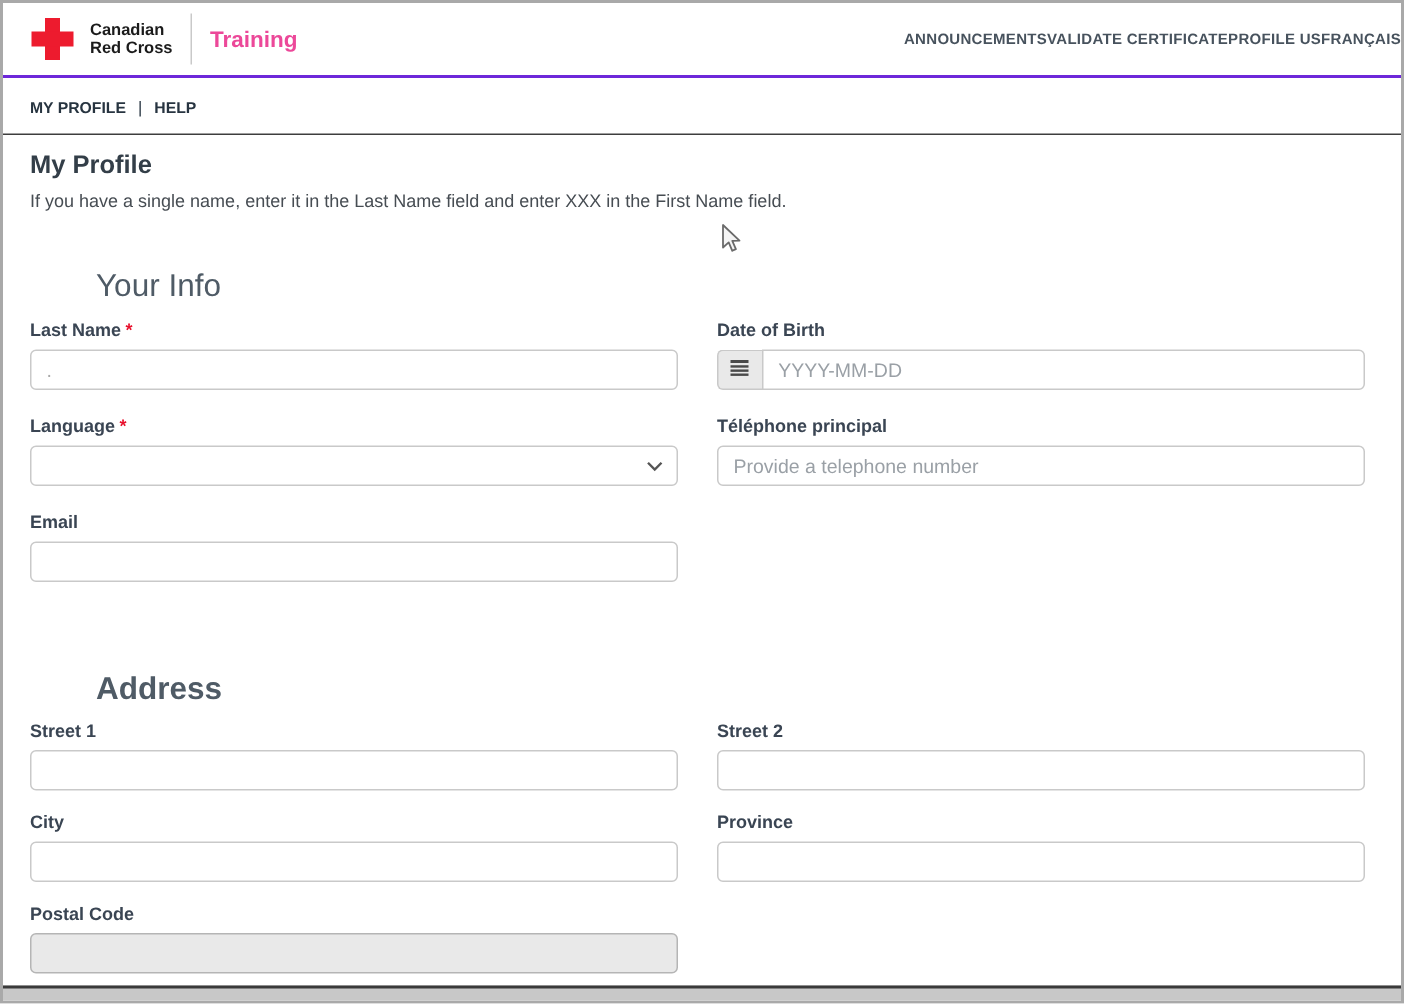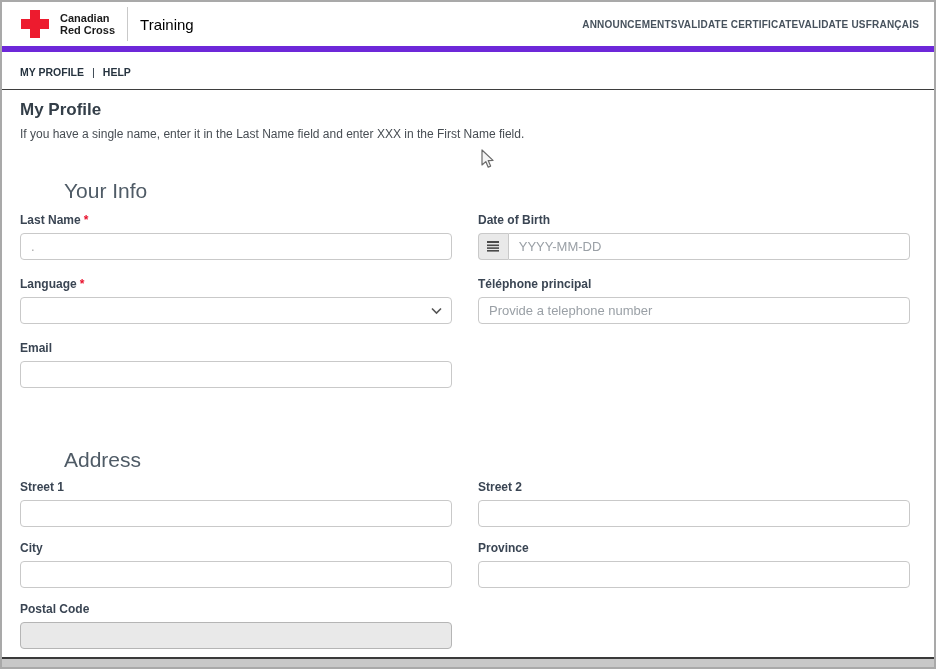--- a/index.html
+++ b/index.html
@@ -13,33 +13,33 @@
     border: 2px solid #a9a9a9;
     overflow: hidden;
   }
 
   
   .topbar {
     height: 50px;
     display: flex;
     align-items: center;
     justify-content: space-between;
-    padding: 0 15px 0 18px;
-    border-bottom: 6px solid #6d28d9;
+    padding: 0 0 0 18px;
+    border-bottom: 2px solid #6d28d9;
   }
   .brand { display: flex; align-items: center; }
   .cross-icon { width: 30px; height: 30px; position: relative; }
   .brand-text {
     margin-left: 10px;
     font-size: 11px; line-height: 12px;
     font-weight: bold; color: #1b1b1b;
     white-space: pre-line;
   }
   .brand-divider { width: 1px; height: 34px; background: #c9c9c9; margin: 0 12px; }
-  .product-name { font-size: 15px; font-weight: normal; color: #000000; }
+  .product-name { font-size: 15px; font-weight: bold; color: #ec4899; }
 
   .topnav { display: flex; align-items: center; }
   .topnav a {
     font-size: 10px; font-weight: 600; letter-spacing: .2px;
     color: #47525d; text-decoration: none; cursor: pointer;
   }
 
   
   .subnav {
     height: 37px;
@@ -52,21 +52,21 @@
   }
   .subnav .pipe { color: #273440; margin: 0 8px; font-size: 11px; font-weight: normal; }
   .rule { border-top: 1px solid #3e3e3e; }
 
   
   main { padding: 0 24px 0 18px; }
   .page-title { margin-top: 10px; font-size: 17px; font-weight: 700; color: #333e48; }
   .page-desc { margin-top: 7px; font-size: 12px; color: #474d53; }
 
   .section-title { margin-top: 38px; font-size: 21px; font-weight: 400; color: #4f5b66; margin-left: 44px; }
-  .section-title.address { margin-top: 60px; }
+  .section-title.address { margin-top: 60px; font-weight: bold; }
 
   .grid {
     margin-top: 10px;
     display: grid;
     grid-template-columns: 1fr 1fr;
     column-gap: 26px;
     row-gap: 17px;
   }
   .grid.address { margin-top: 8px; row-gap: 14px; }
 
@@ -139,21 +139,21 @@
         </svg>
       </span>
       <span class="brand-text">Canadian
 Red Cross</span>
       <span class="brand-divider"></span>
       <span class="product-name">Training</span>
     </div>
     <nav class="topnav">
       <a>ANNOUNCEMENTS</a>
       <a>VALIDATE CERTIFICATE</a>
-      <a>VALIDATE US</a>
+      <a>PROFILE US</a>
       <a>FRANÇAIS</a>
     </nav>
   </header>
 
   <nav class="subnav">
     <a>MY PROFILE</a>
     <span class="pipe">|</span>
     <a>HELP</a>
   </nav>
   <div class="rule"></div>

